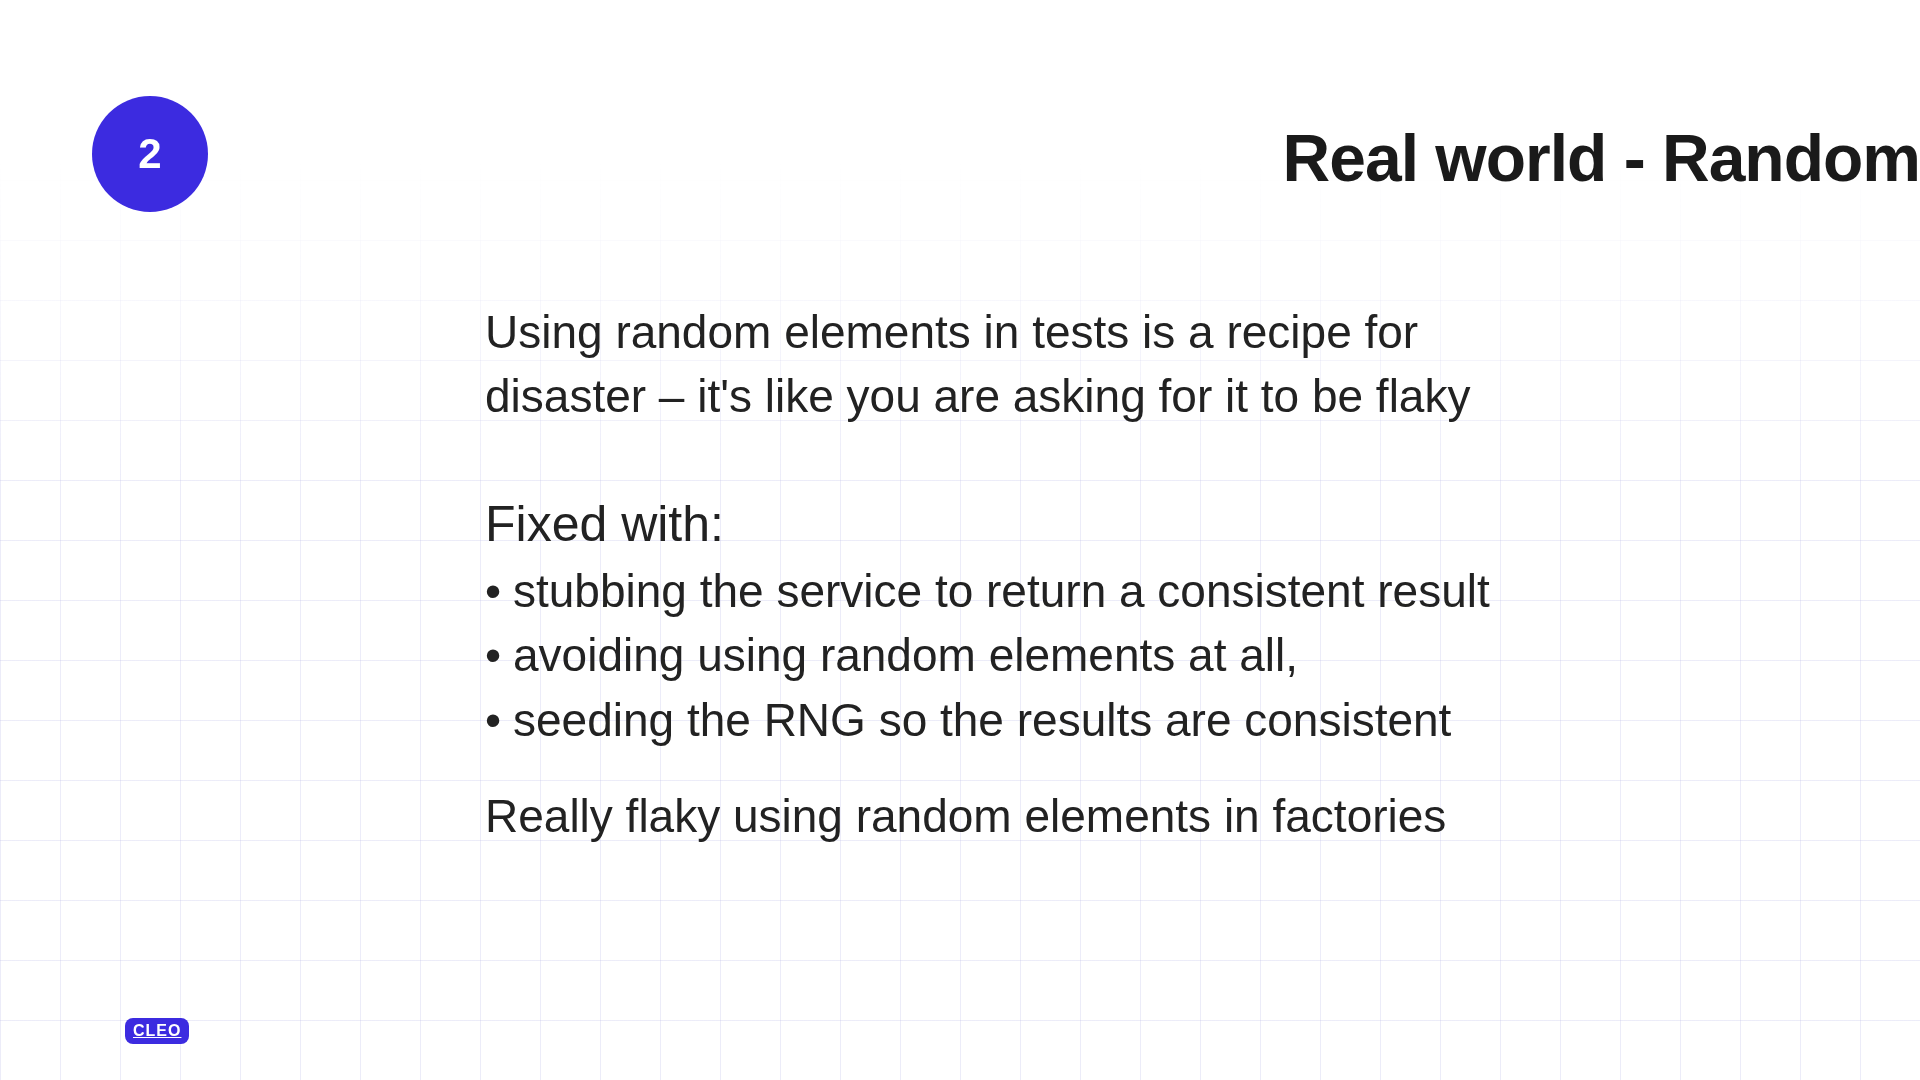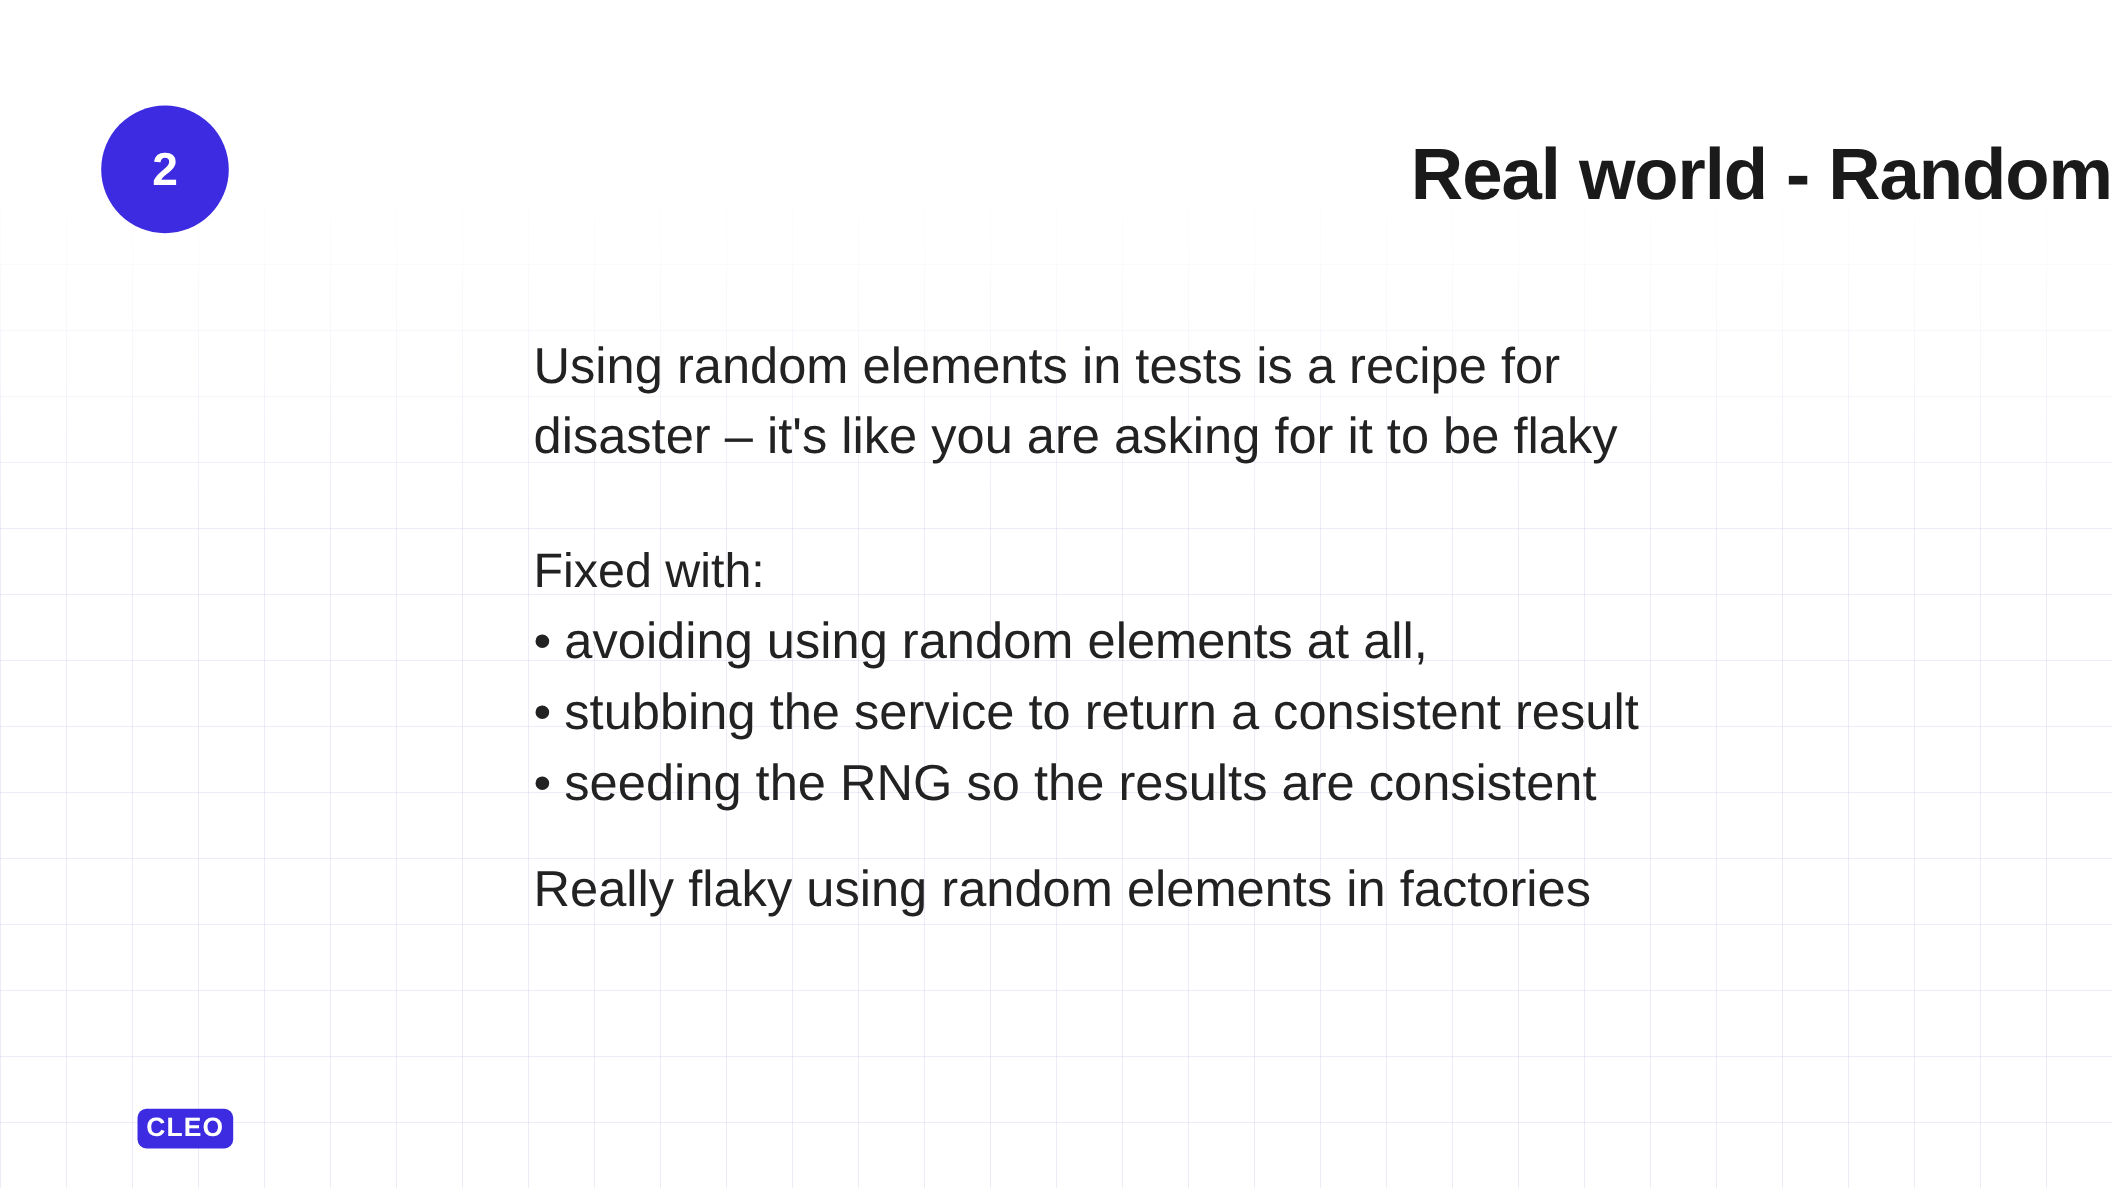--- a/index.html
+++ b/index.html
@@ -70,21 +70,21 @@
       color: #222;
       margin-top: 40px;
     }
     .intro {
       font-size: 46px;
       line-height: 1.4;
       font-weight: 400;
       margin-bottom: 60px;
     }
     .fixed-label {
-      font-size: 44px;
+      font-size: 50px;
       line-height: 1.4;
       font-weight: 400;
     }
     .bullets {
       list-style: none;
       margin-top: 0;
     }
     .bullets li {
       font-size: 46px;
       line-height: 1.4;
@@ -107,47 +107,48 @@
     .conclusion .bold {
       font-weight: 400;
     }
     .logo {
       position: absolute;
       bottom: 36px;
       left: 125px;
       background: #3c2be0;
       color: white;
       font-weight: 800;
-      font-size: 24px;
+      font-size: 16px;
       letter-spacing: 1px;
       padding: 4px 8px;
       border-radius: 8px;
       font-family: Arial, sans-serif;
+      text-decoration: underline;
     }
   </style>
 </head>
 <body>
 
 <div class="grid-background"></div>
 
 <div class="slide">
   <div class="badge">
     <span>2</span>
   </div>
 
   <h1 class="title">Real world - Random</h1>
 
   <div class="content">
     <p class="intro">Using random elements in tests is a recipe for disaster – it's like you are asking for it to  be flaky</p>
 
     <p class="fixed-label">Fixed with:</p>
 
     <ul class="bullets">
+      <li>stubbing the service to return a consistent result</li>
       <li>avoiding using random elements at all,</li>
-      <li>stubbing the service to return a consistent result</li>
       <li>seeding the RNG so the results are consistent</li>
     </ul>
 
     <p class="conclusion">
       <span class="bold">Really</span><span> flaky using random elements in factories</span>
     </p>
   </div>
 
   <div class="logo">CLEO</div>
 </div>

